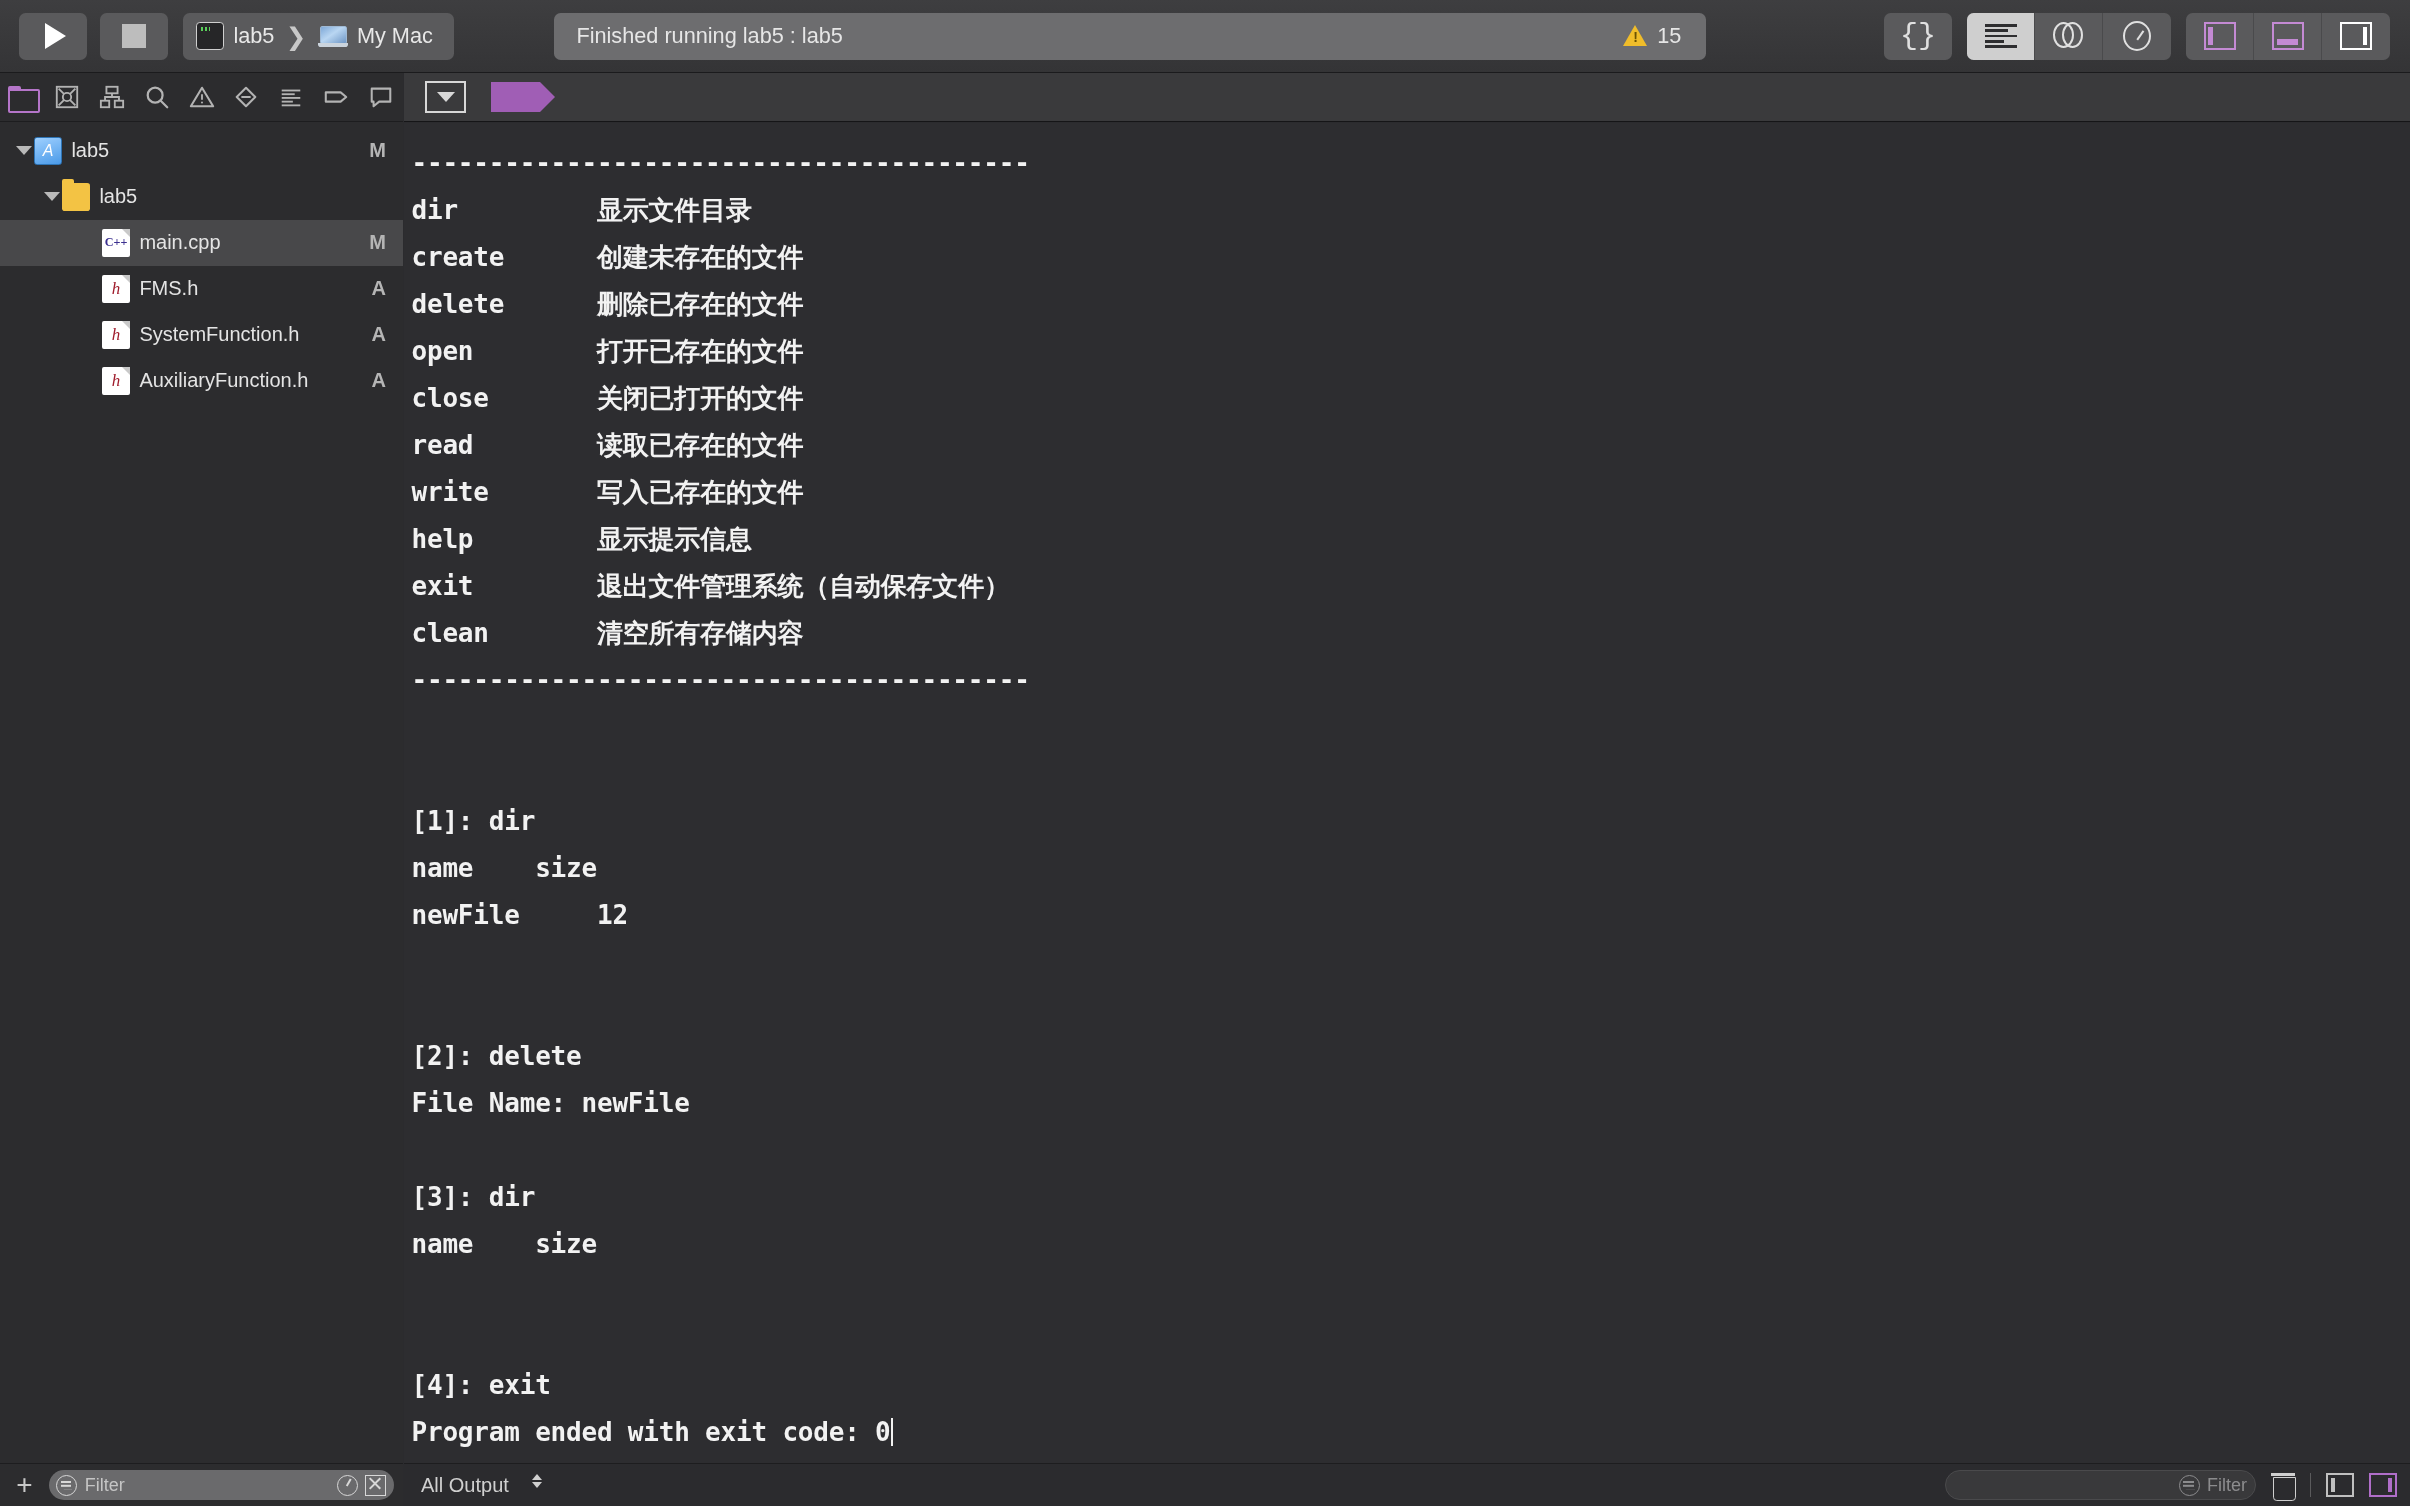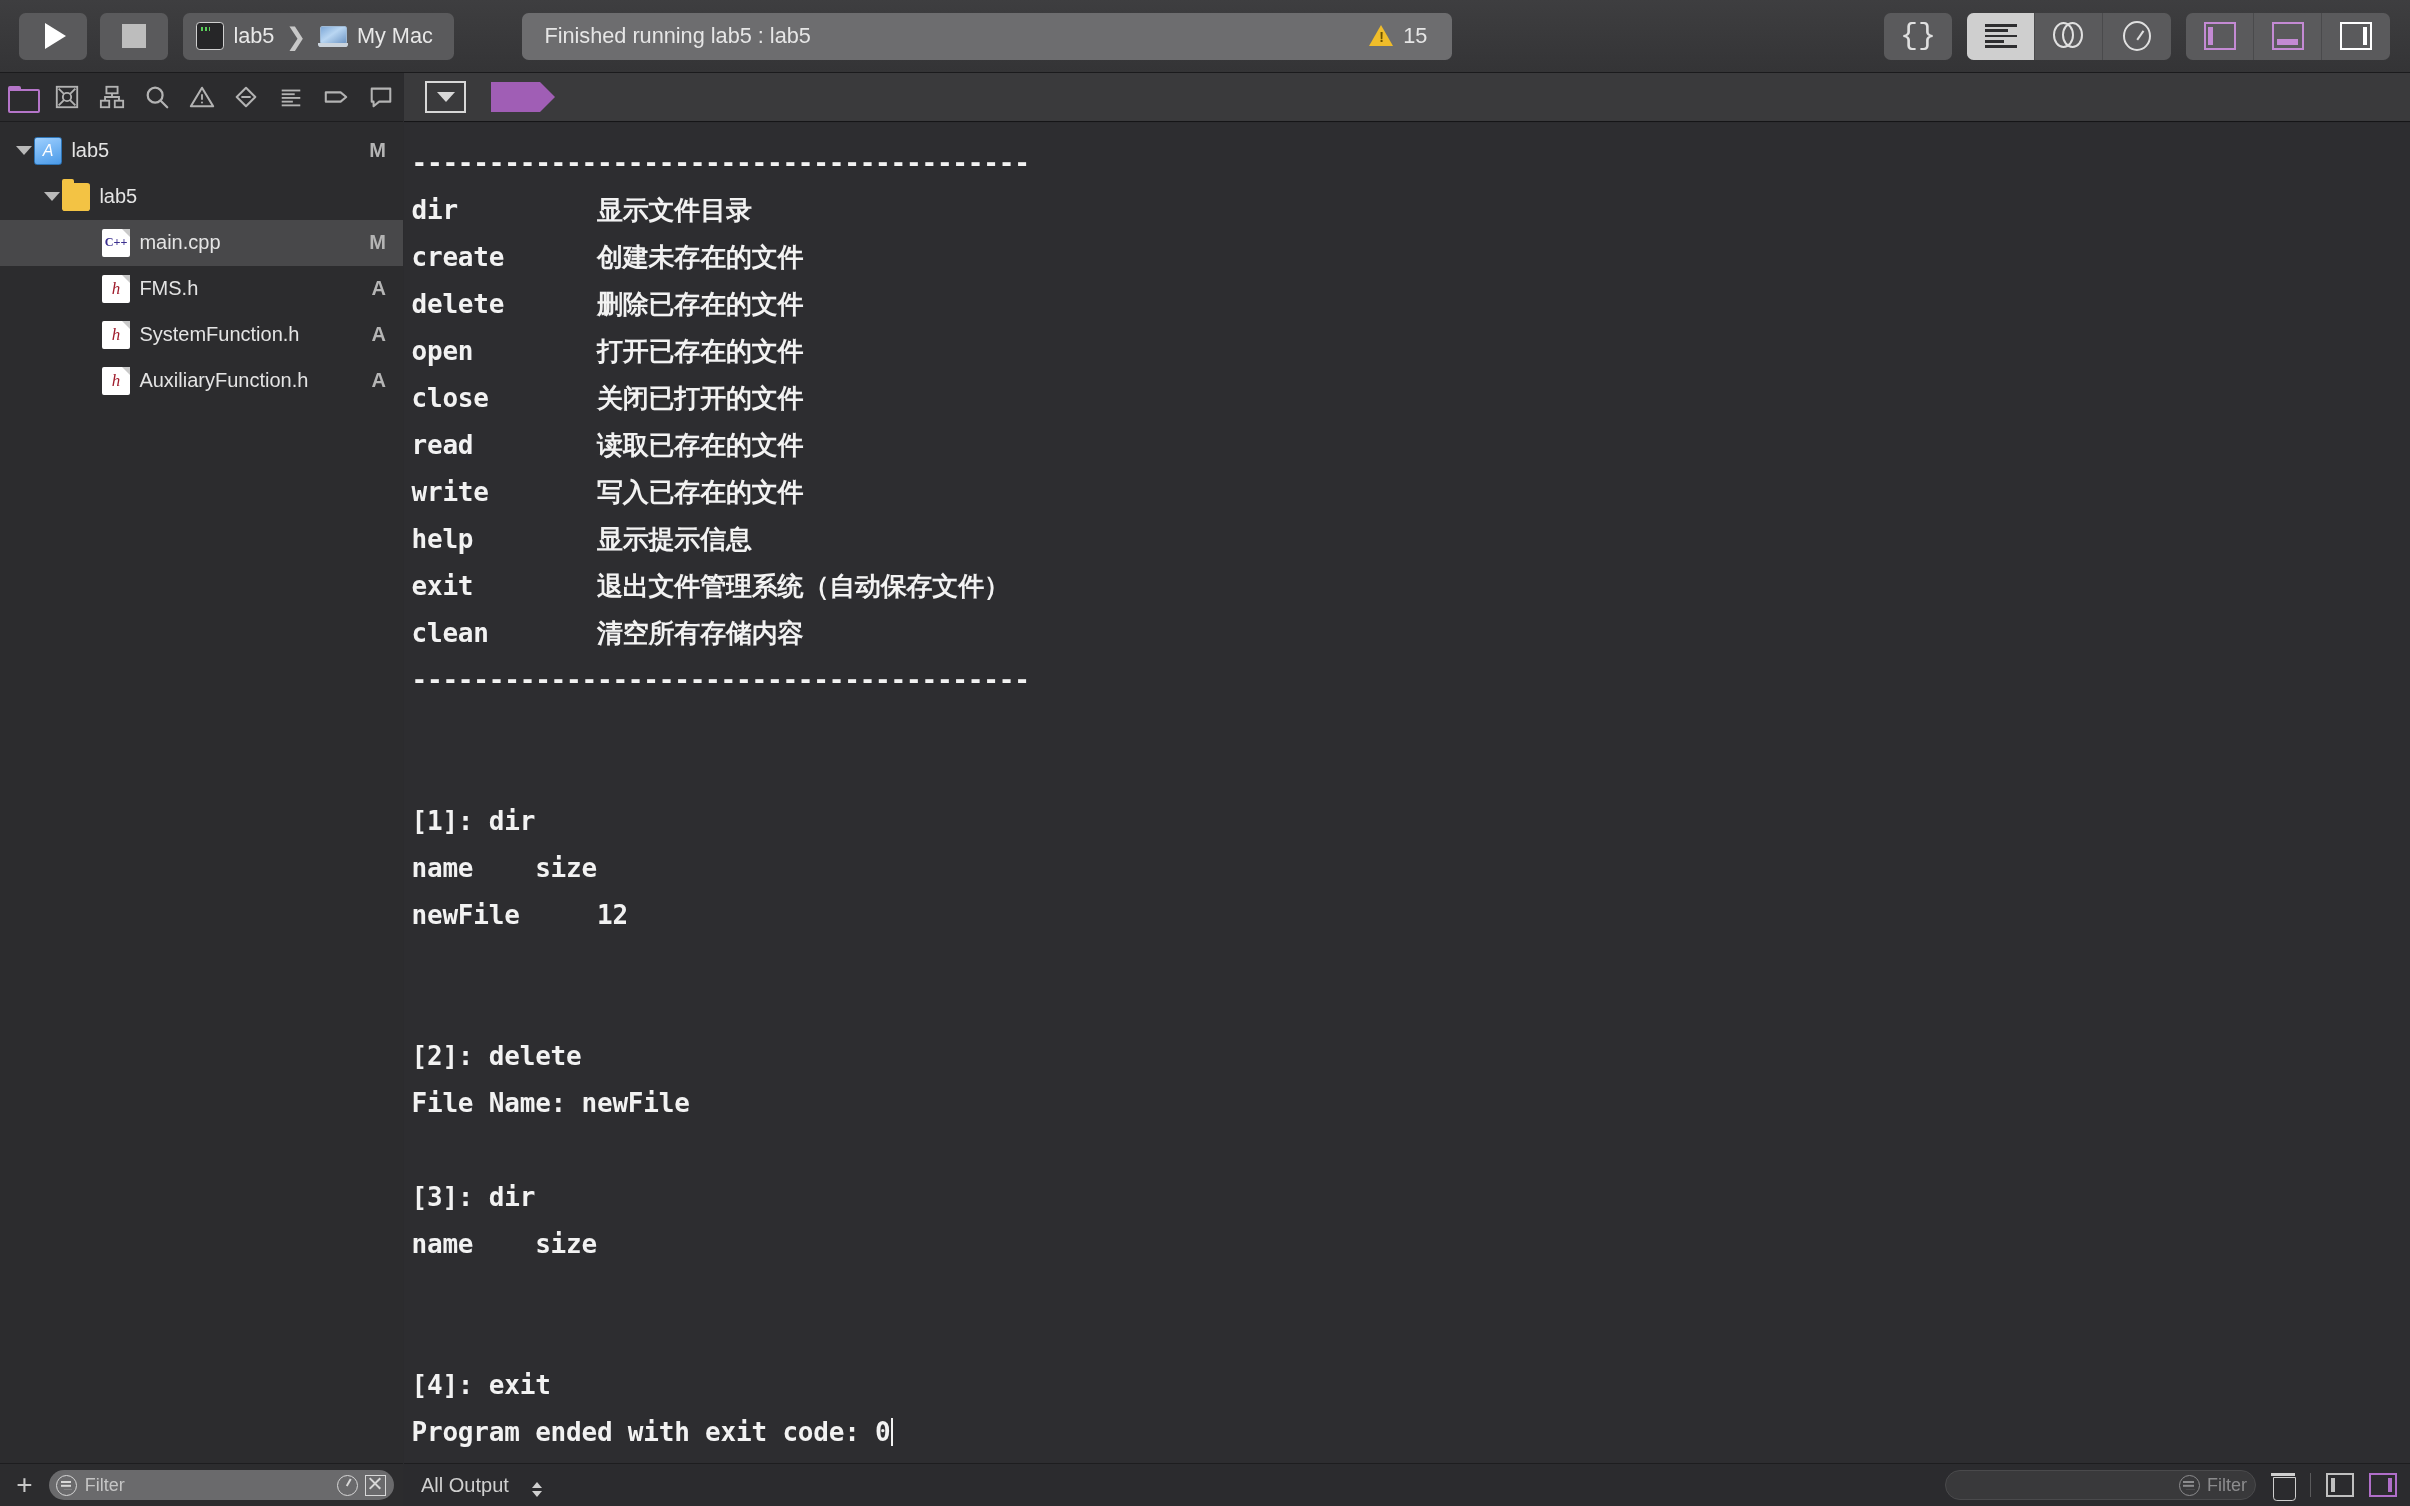--- a/index.html
+++ b/index.html
@@ -60,21 +60,21 @@
     width:24.5px;height:16px;border-radius:1.9px;
     background:linear-gradient(145deg,#7fa9d8,#b9d6f2 45%,#6f97c6);
     border:0.9px solid #9fb9d4;
   }
   .mac-ico::after{
     content:""; position:absolute; left:0; top:18px;
     width:30px;height:3.8px;border-radius:0 0 2.8px 2.8px;background:#cbd4dd;
   }
 
   #status-field {
-    margin-left:68px; width:930px; height:47px;
+    margin-left:100px; width:1152px; height:47px;
     border-radius:6.6px; background:#6d6d6f;
     display:flex; align-items:center; position:relative; flex:none;
   }
   #status-text { color:#e6e6e6; font-size:21.7px; margin-left:22.6px; }
 
   #issue-badge {
     position:absolute; right:0; top:0; height:47px;
     display:flex; align-items:center; gap:9.4px; padding-right:24.5px;
   }
   .warn-tri { width:24.5px;height:22.6px; position:relative; flex:none; }
@@ -232,21 +232,21 @@
     display:inline-block; width:2.8px; height:28px; background:#f2f2f2;
     vertical-align:-4.7px;
   }
 
   
   #bottom-bar {
     position:absolute; left:404px; bottom:0; right:0; height:43px;
     background:#2b2b2e; border-top:0.9px solid #1d1d1f;
     display:flex; align-items:center; padding:0 13px 0 17px; gap:13px;
   }
-  #all-output { color:#d0d0d0; font-size:20px; display:flex; align-items:flex-end; gap:23px; }
+  #all-output { color:#d0d0d0; font-size:20px; display:flex; align-items:flex-start; gap:23px; }
   .updown { display:inline-flex; flex-direction:column; gap:2.8px; }
   .updown i { width:0;height:0;border-left:5.6px solid transparent;border-right:5.6px solid transparent; display:block;}
   .updown i:first-child { border-bottom:6.6px solid #d0d0d0; }
   .updown i:last-child { border-top:6.6px solid #d0d0d0; }
   #bb-right { margin-left:auto; display:flex; align-items:center; gap:15px; }
   #console-filter { width:311px; height:30px; }
   .trash-ico { width:24.5px;height:28px;position:relative; }
   .trash-ico::before{content:"";position:absolute;left:1.9px;top:5.6px;width:21px;height:22.6px;
     border:1.9px solid #cfcfcf;border-radius:0 0 3.8px 3.8px;}
   .trash-ico::after{content:"";position:absolute;left:0;top:1.9px;width:24.5px;height:2.8px;background:#cfcfcf;}

